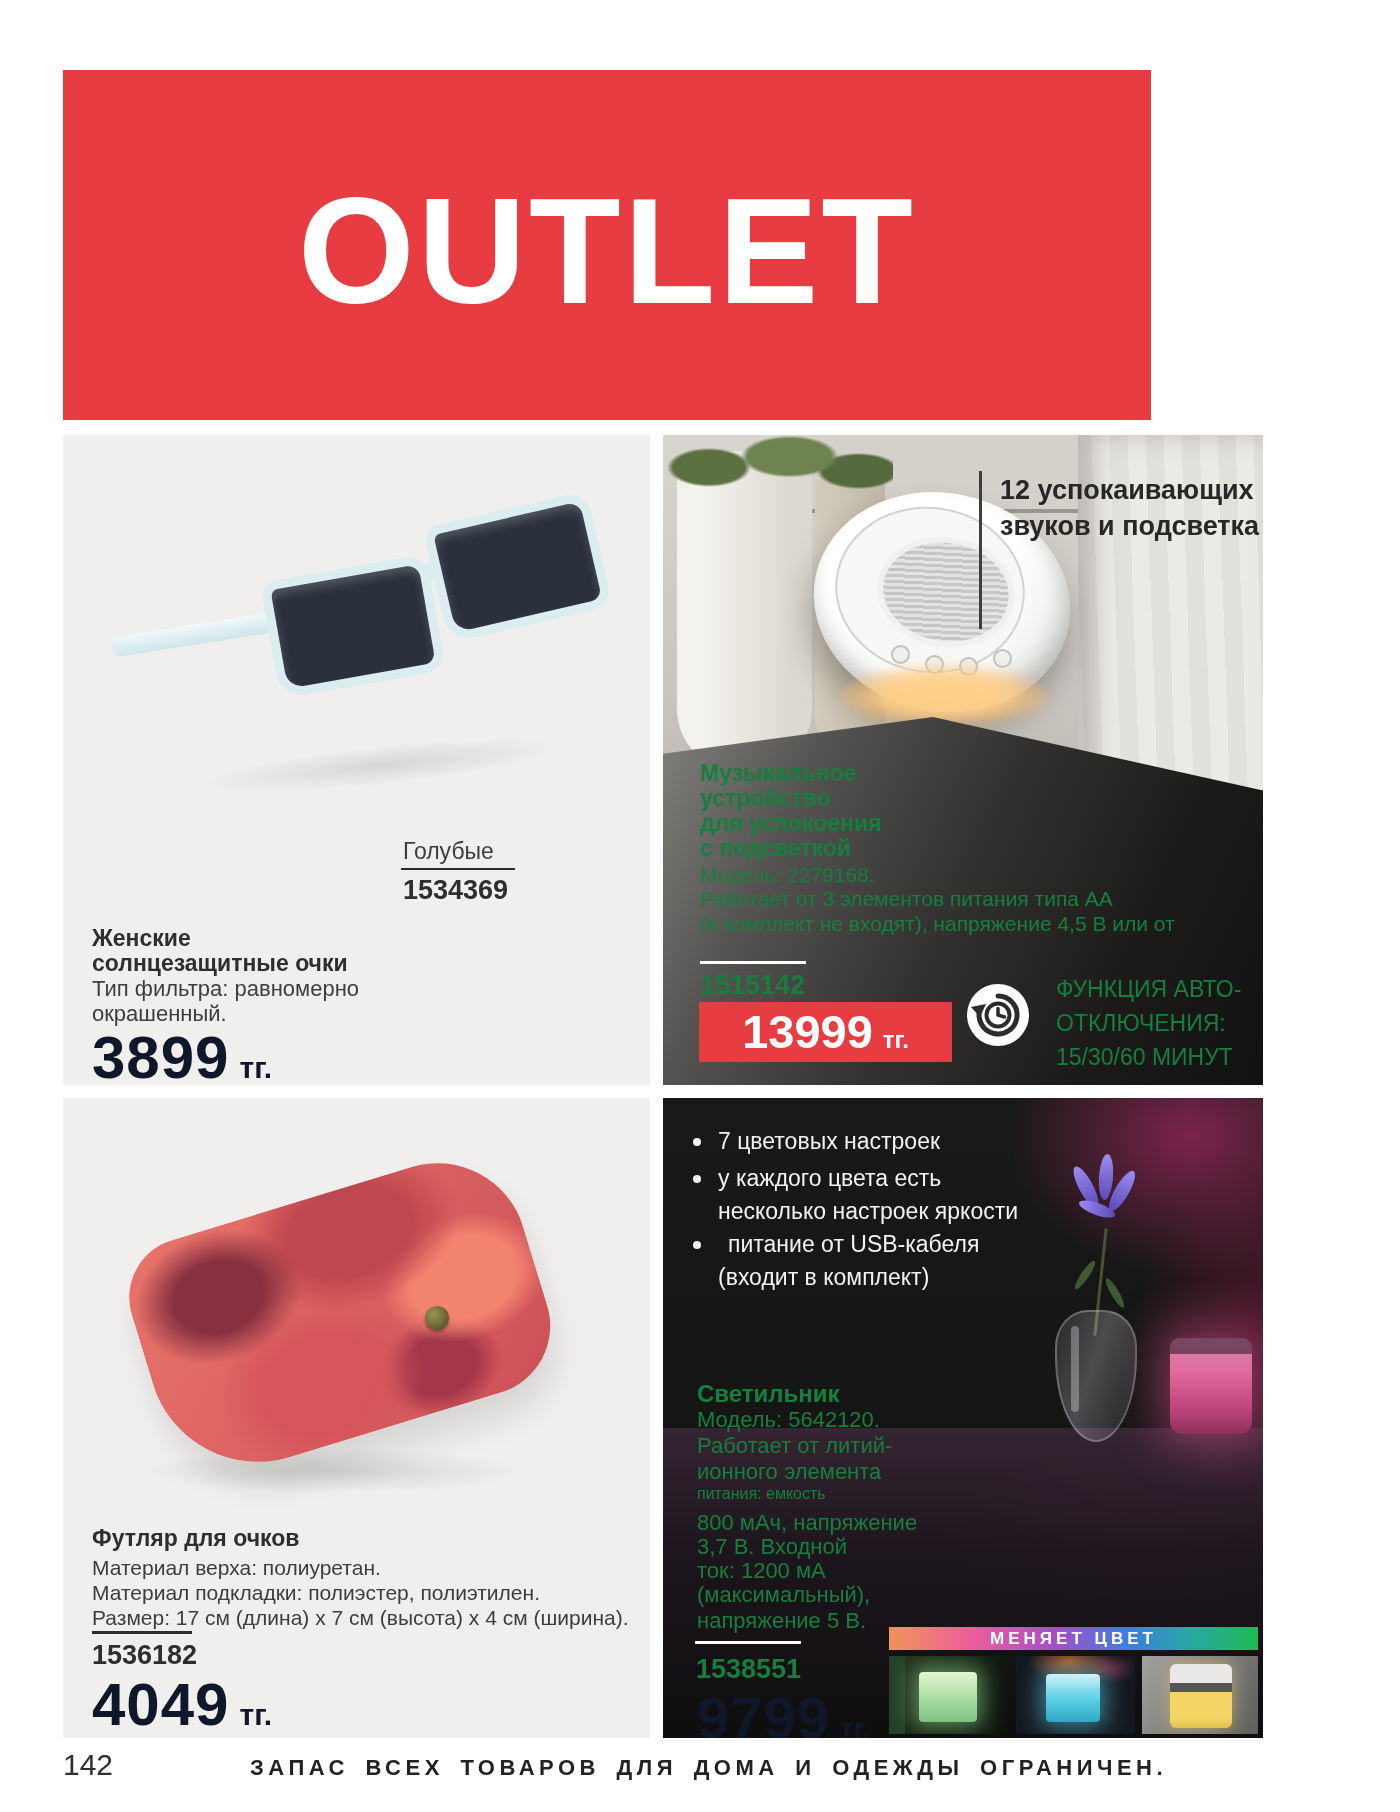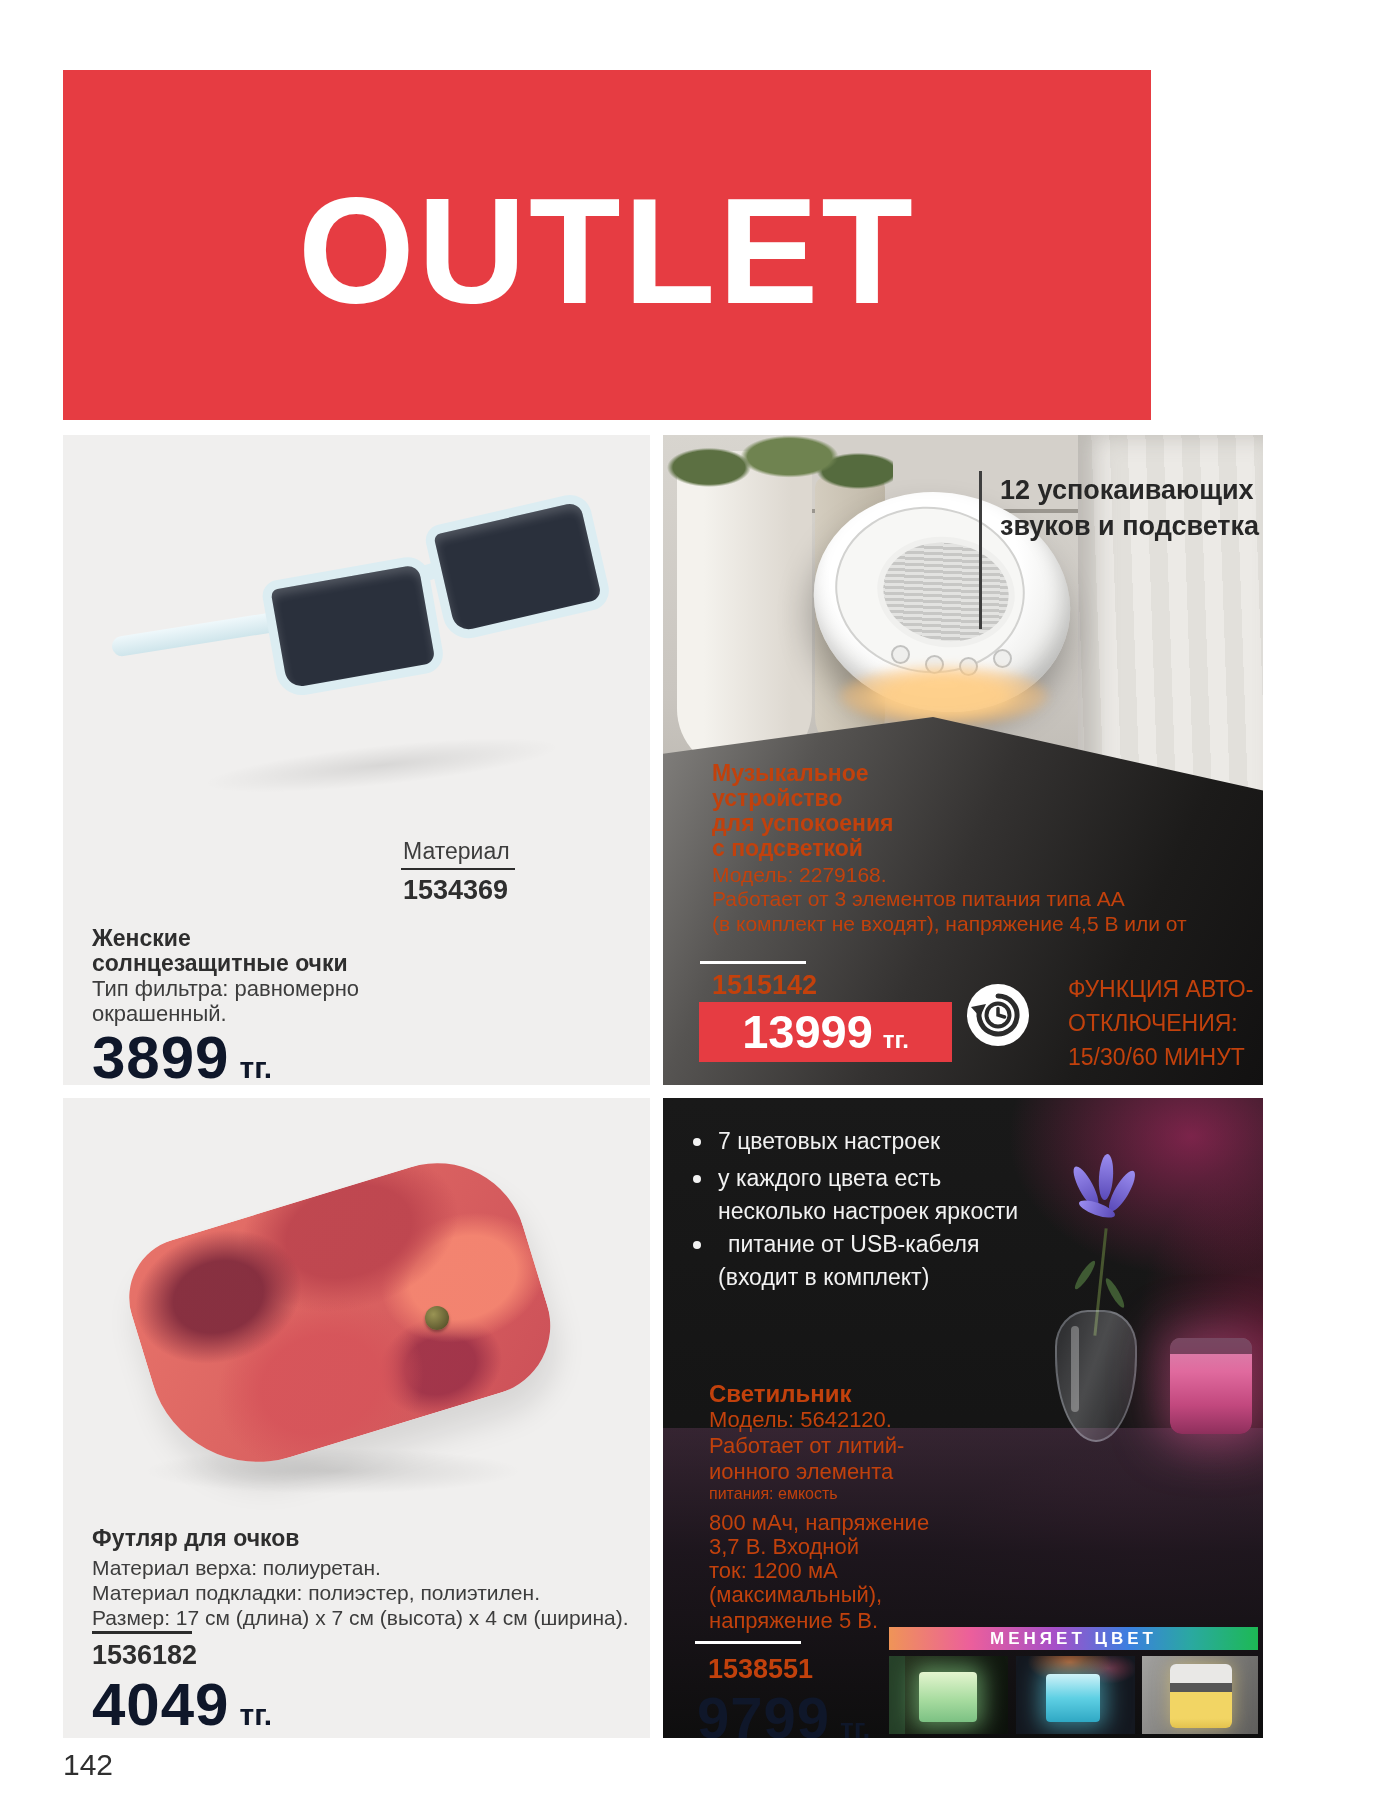--- a/index.html
+++ b/index.html
@@ -10,21 +10,21 @@
   .banner{position:absolute;left:63px;top:70px;width:1088px;height:350px;background:#e63c42;
           display:flex;align-items:center;justify-content:center;}
   .banner-title{color:#ffffff;font-weight:700;font-size:150px;letter-spacing:3px;padding-top:12px;}
   
   .card{position:absolute;overflow:hidden;}
   .card.light{background:#f0efee;}
   .txt{position:absolute;white-space:nowrap;}
   .b{font-weight:700;}
   .dark-txt{color:#2e2e2e;}
   .grey-txt{color:#3d3d3d;}
-  .white-txt{color:#c2410c;margin-left:12px;}
+  .white-txt{color:#15803d;}
   .price-row{position:absolute;display:flex;align-items:baseline;gap:10px;color:#0f172a;font-weight:700;}
   .price-val{font-size:60px;letter-spacing:1px;}
   .price-cur{font-size:30px;}
   .uline{position:absolute;height:2px;background:#2c2c2c;}
   .uline-w{position:absolute;height:3px;background:#ffffff;}
   
   .sg-wrap{position:absolute;left:55px;top:60px;width:480px;height:280px;transform:rotate(-6deg);}
   .sg-temple{position:absolute;left:-6px;top:112px;width:190px;height:20px;border-radius:12px;
              background:linear-gradient(#eff8fb,#cfe5eb);transform:rotate(-3deg);}
   .sg-bridge{position:absolute;left:300px;top:76px;width:44px;height:16px;border-radius:6px;
@@ -131,21 +131,21 @@
   </div>
 
   <div class="card light" style="left:63px;top:435px;width:587px;height:650px;">
     <div class="sg-wrap">
       <div class="sg-shadow"></div>
       <div class="sg-temple"></div>
       <div class="sg-bridge"></div>
       <div class="sg-lens l"></div>
       <div class="sg-lens r"></div>
     </div>
-    <div class="txt grey-txt" style="left:340px;top:403px;font-size:23px;">Материал</div>
+    <div class="txt grey-txt" style="left:340px;top:403px;font-size:23px;">Голубые</div>
     <div class="uline" style="left:338px;top:433px;width:114px;"></div>
     <div class="txt b dark-txt" style="left:340px;top:440px;font-size:27px;">1534369</div>
     <div class="txt b dark-txt" style="left:29px;top:490px;font-size:23px;">Женские</div>
     <div class="txt b dark-txt" style="left:29px;top:515px;font-size:23px;">солнцезащитные очки</div>
     <div class="txt grey-txt" style="left:29px;top:541px;font-size:22px;">Тип фильтра: равномерно</div>
     <div class="txt grey-txt" style="left:29px;top:566px;font-size:22px;">окрашенный.</div>
     <div class="price-row" style="left:29px;top:588px;">
       <span class="price-val">3899</span>
       <span class="price-cur">тг.</span>
     </div>
@@ -264,14 +264,15 @@
     </div>
     <div class="thumb" style="left:353px;width:119px;background:radial-gradient(ellipse 60px 30px at 45% 8%,rgba(205,95,35,0.85),transparent 70%),radial-gradient(ellipse 40px 22px at 78% 16%,rgba(165,60,85,0.6),transparent 70%),#141820;">
       <div class="cube" style="left:30px;top:18px;width:54px;height:48px;background:linear-gradient(180deg,#cff2f8 0%,#5fd0e4 50%,#2fa8c4 100%);box-shadow:0 0 22px 6px rgba(90,210,230,0.55);"></div>
     </div>
     <div class="thumb" style="left:479px;width:116px;background:linear-gradient(120deg,#a3a2a0 0%,#7e7d7b 50%,#5f5e5c 100%);">
       <div class="cube" style="left:28px;top:8px;width:62px;height:64px;border-radius:6px;background:linear-gradient(180deg,#e9e8e6 0 30%,#565656 30% 44%,#f2d564 44% 85%,#e3c24e 100%);box-shadow:0 0 18px rgba(250,220,110,0.5);"></div>
     </div>
   </div>
 
   <div class="footer-num">142</div>
+  <div class="footer-notice">ЗАПАС ВСЕХ ТОВАРОВ ДЛЯ ДОМА И ОДЕЖДЫ ОГРАНИЧЕН.</div>
 
 </div>
 
 </body></html>

